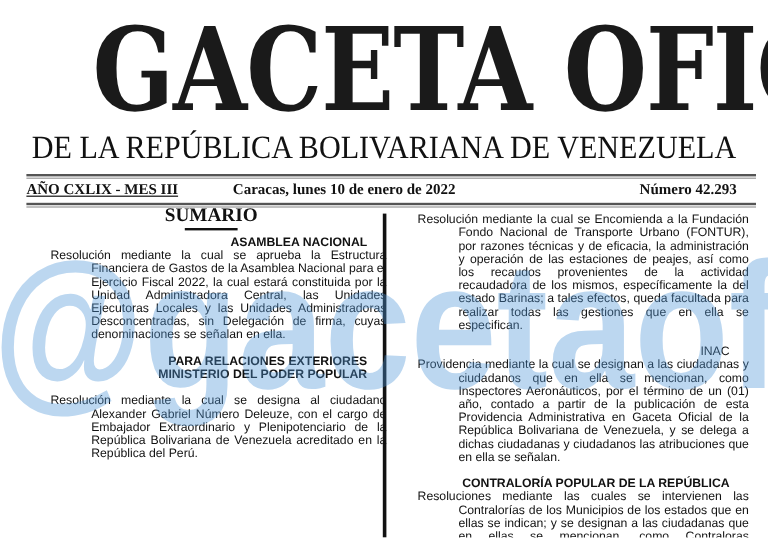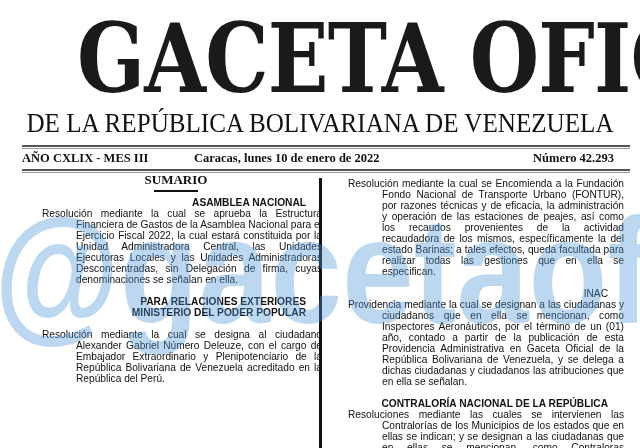--- a/index.html
+++ b/index.html
@@ -34,21 +34,21 @@
   .col-divider {
     position: absolute; left: 319px; top: 178px; width: 3px; height: 270px; background: #111;
   }
   .col {
     position: absolute; font-family: "Liberation Sans", sans-serif;
     font-size: 10.2px; line-height: 11px; color: #111;
   }
   .col-left { left: 26px; top: 172px; width: 280px; }
   .col-right { left: 332px; top: 178px; width: 276px; }
   .sumario {
-    font-family: "Liberation Serif", serif; font-weight: bold; font-size: 13px;
+    font-family: "Liberation Serif", serif; font-weight: bold; font-size: 16px;
     text-align: center; line-height: 16px; margin-left: 20px;
   }
   .sumario-ul { width: 44px; height: 2px; background: #111; margin: 2px auto 5px auto; position: relative; left: 10px; }
   .head { font-weight: bold; text-align: right; margin-left: 20px; }
   .plain-head { text-align: right; margin-left: 20px; }
   .entry {
     text-align: justify; padding-left: 34px; text-indent: -34px; position: relative; left: 16px;
   }
   .gap { height: 11px; }
   .watermark {
@@ -64,21 +64,21 @@
 
 <div class="masthead">
   <div class="title">GACETA OFICIAL</div>
   <div class="subtitle">DE LA REPÚBLICA BOLIVARIANA DE VENEZUELA</div>
 </div>
 
 <div class="rule" style="top:145px;height:2px;"></div>
 <div class="rule" style="top:148px;height:1px;background:#999;"></div>
 
 <div class="issue-bar">
-  <span style="left:0;">AÑO CXLIX  - MES III</span>
+  <span style="left:0;text-decoration:underline;">AÑO CXLIX  - MES III</span>
   <span style="left:172px;font-family:Liberation Serif, serif;">Caracas, lunes 10 de enero de 2022</span>
   <span style="right:16px;">Número 42.293</span>
 </div>
 
 <div class="rule" style="top:169px;height:2px;"></div>
 <div class="rule" style="top:172px;height:1px;background:#999;"></div>
 
 <div class="col-divider"></div>
 
 <div class="col col-left">
@@ -98,18 +98,18 @@
 </div>
 
 <div class="col col-right">
   <div class="entry">Resolución mediante la cual se Encomienda a la Fundación Fondo Nacional de Transporte Urbano (FONTUR), por razones técnicas y de eficacia, la administración y operación de las estaciones de peajes, así como los recaudos provenientes de la actividad recaudadora de los mismos, específicamente la del estado Barinas; a tales efectos, queda facultada para realizar todas las gestiones que en ella se especifican.</div>
   <div class="gap"></div>
 
   <div class="plain-head">INAC</div>
   <div class="entry">Providencia mediante la cual se designan a las ciudadanas y ciudadanos que en ella se mencionan, como Inspectores Aeronáuticos, por el término de un (01) año, contado a partir de la publicación de esta Providencia Administrativa en Gaceta Oficial de la República Bolivariana de Venezuela, y se delega a dichas ciudadanas y ciudadanos las atribuciones que en ella se señalan.</div>
   <div class="gap"></div>
 
-  <div class="head">CONTRALORÍA NACIONAL DE LA REPÚBLICA</div>
+  <div class="head">CONTRALORÍA POPULAR DE LA REPÚBLICA</div>
   <div class="entry">Resoluciones mediante las cuales se intervienen las Contralorías de los Municipios de los estados que en ellas  se indican; y se designan a las ciudadanas que en ellas se mencionan, como Contraloras Interventoras de dichas Contralorías.</div>
 
 </div>
 
 <div class="watermark"><span>@gacetaoficial</span></div>
 
 </body></html>

